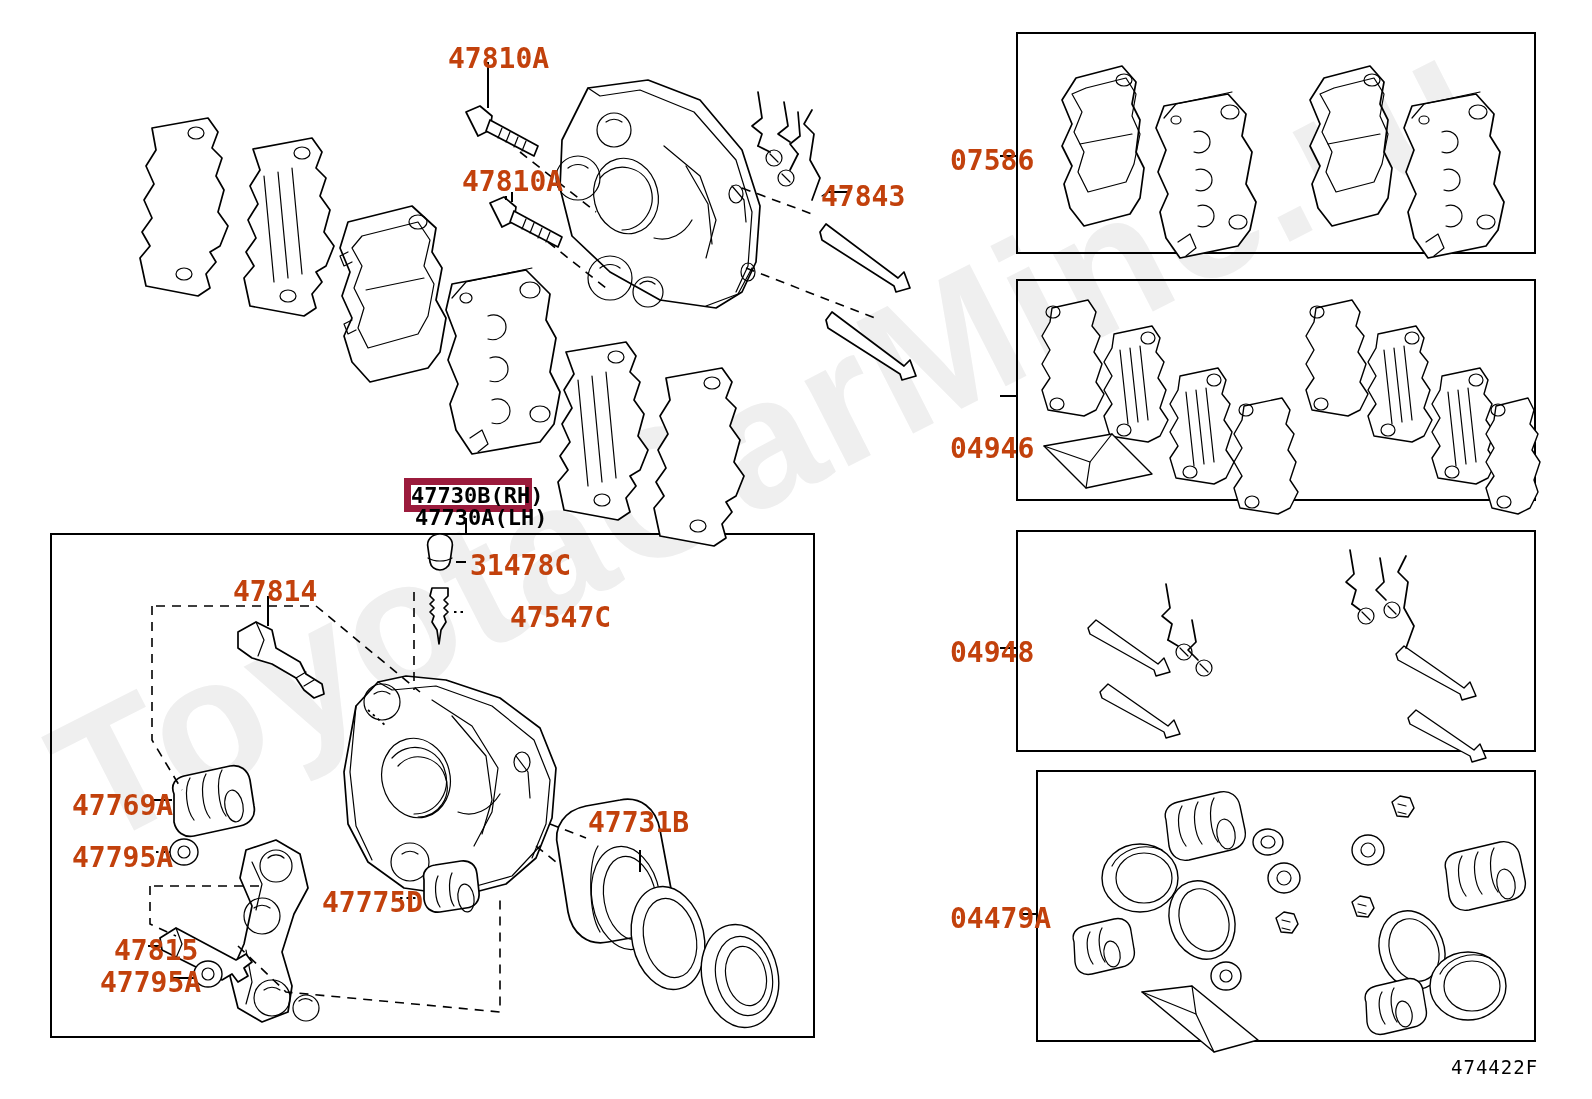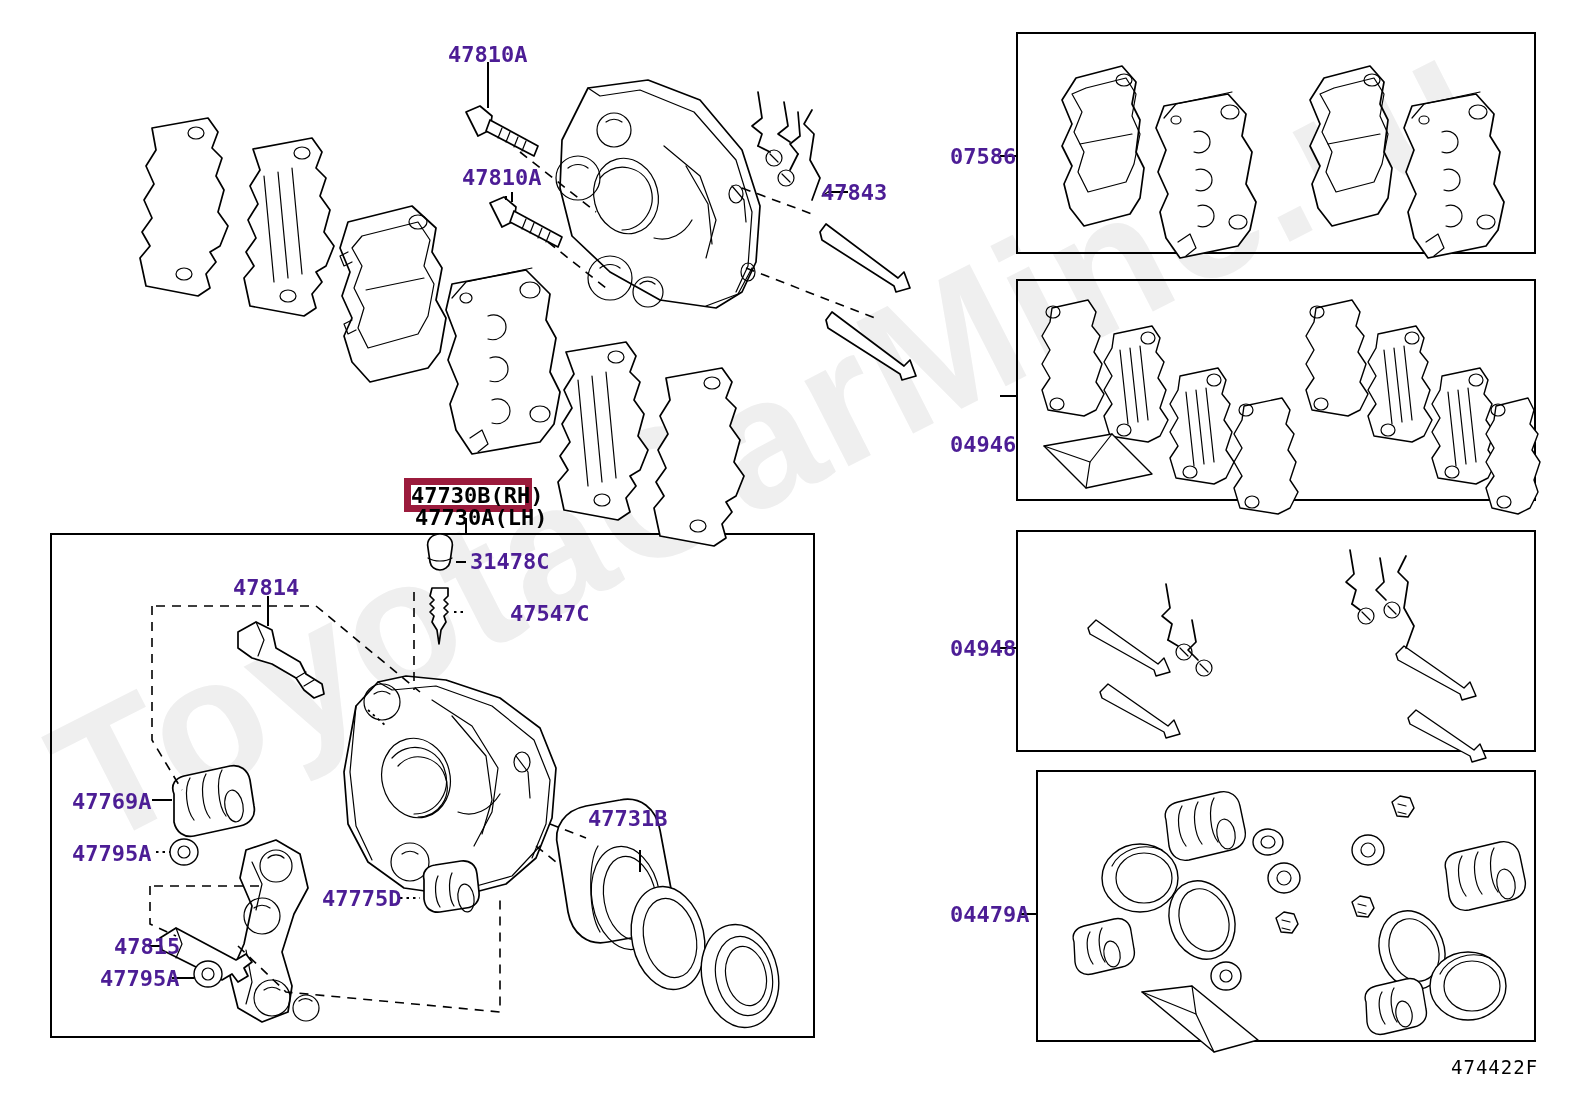--- a/index.html
+++ b/index.html
@@ -28,22 +28,22 @@
     font-size:182px;
     transform:rotate(-27deg);
     transform-origin:left top;
   }
 
   
   .lbl{
     position:absolute;
     font-family:"DejaVu Sans Mono","Liberation Mono",monospace;
     font-weight:bold;
-    font-size:22px;
-    color:#4c1d95;
+    font-size:28px;
+    color:#c2410c;
     letter-spacing:0px;
     white-space:nowrap;
     z-index:30;
   }
 
   
   .hl-box{
     position:absolute;
     border:7px solid #9B1B3C;
     background:#ffffff;

